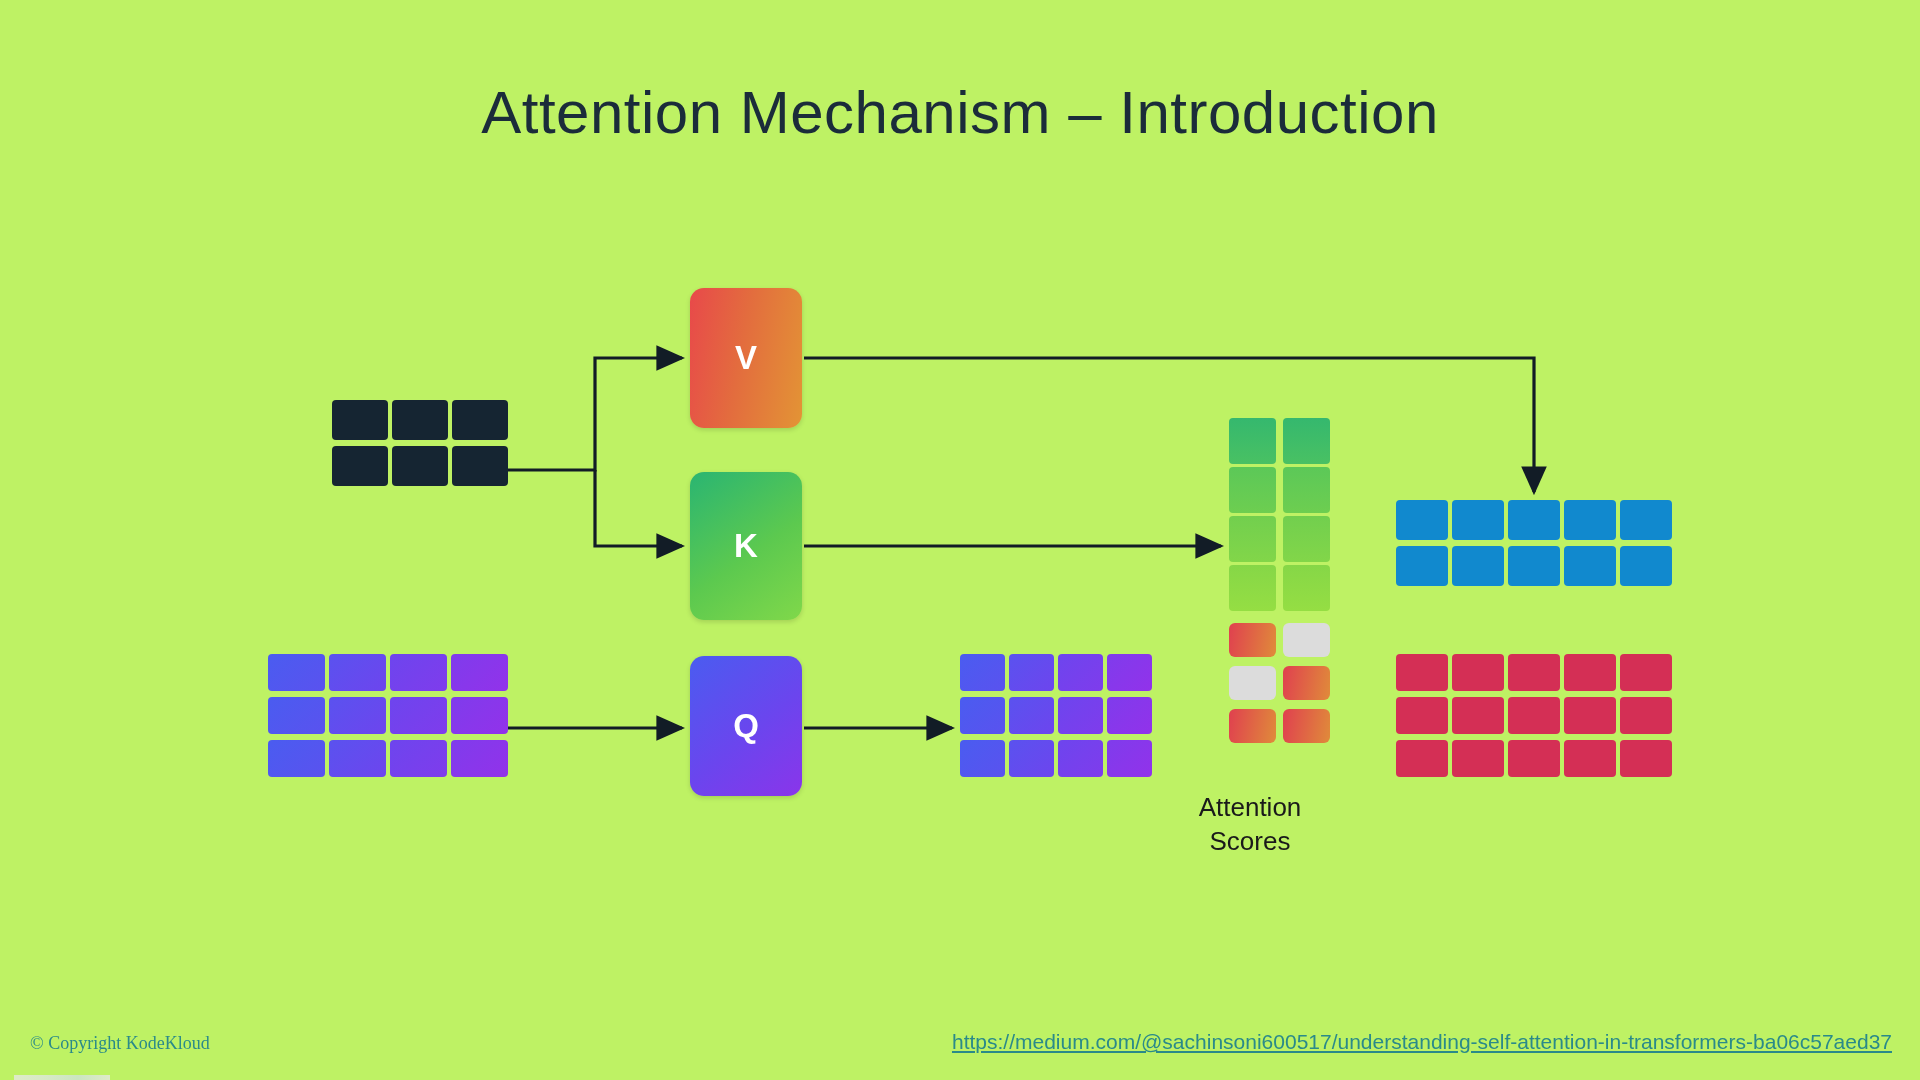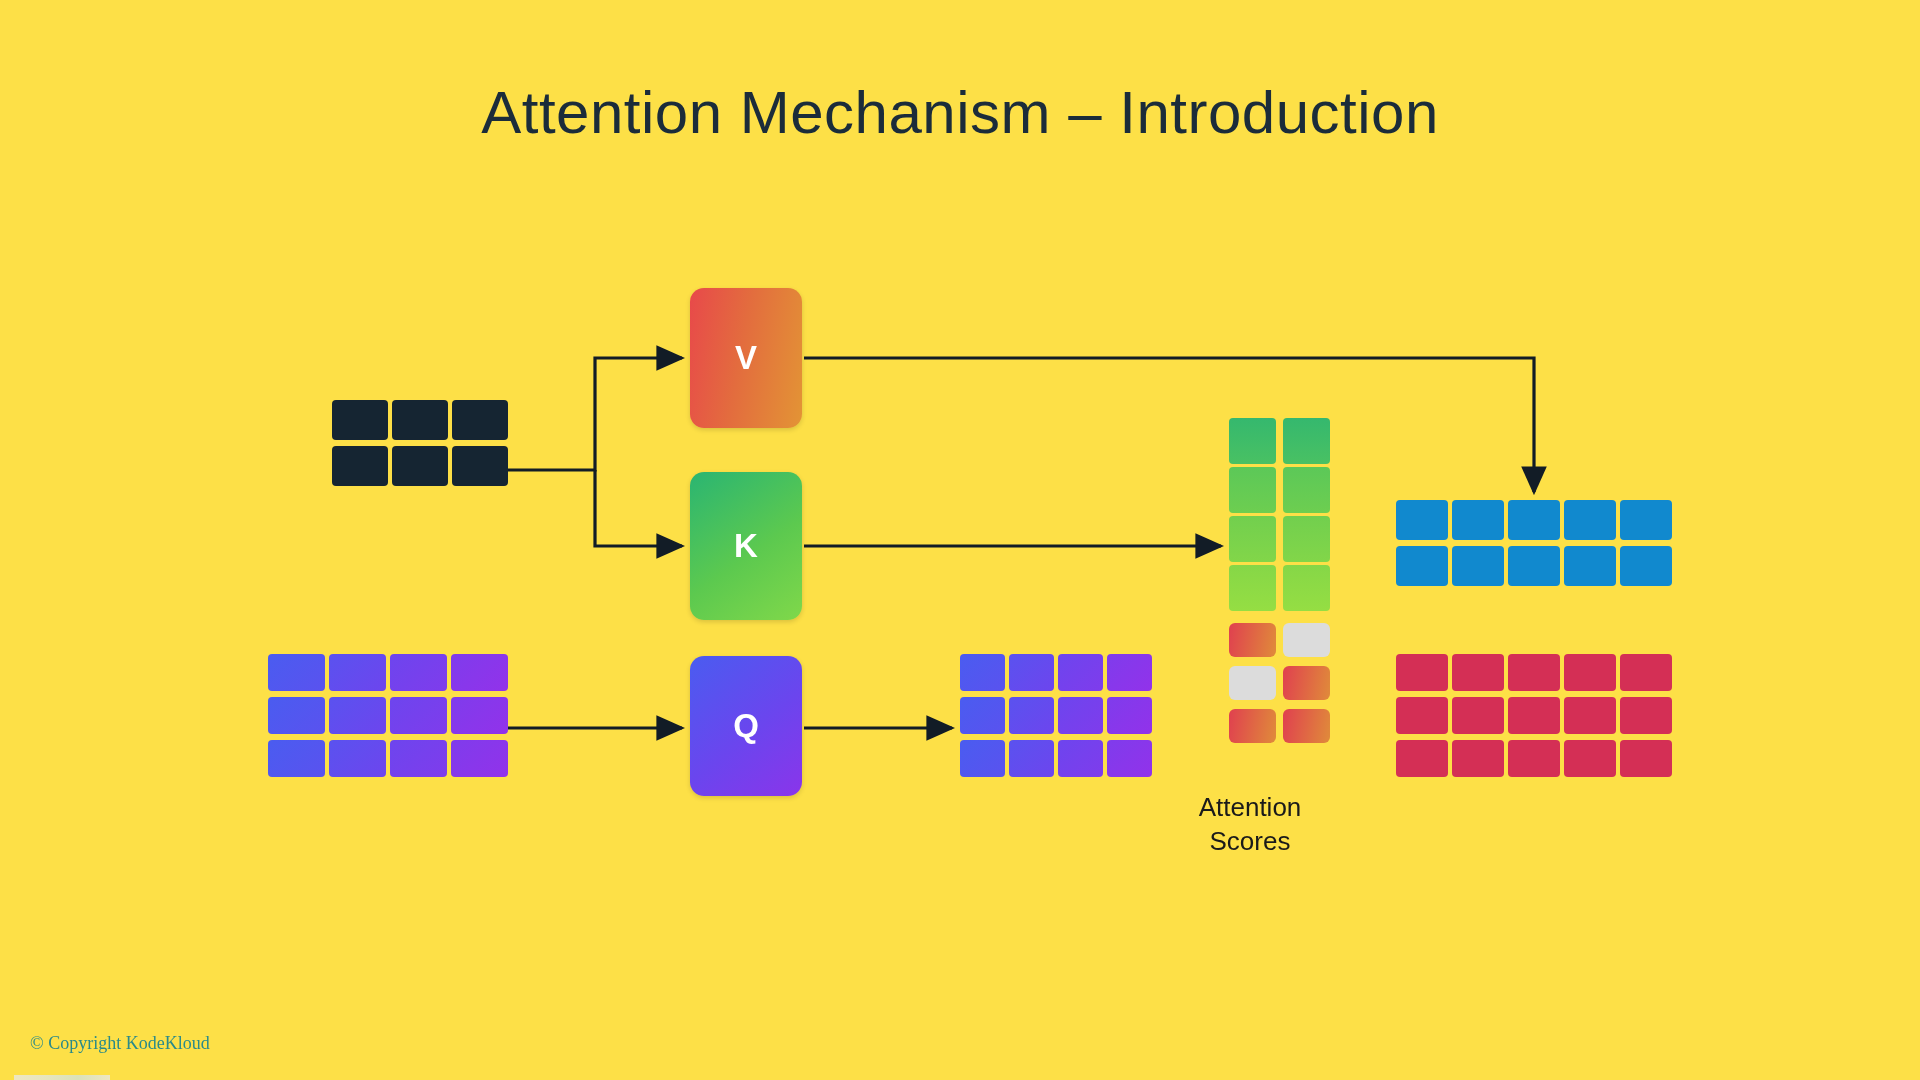--- a/index.html
+++ b/index.html
@@ -9,21 +9,21 @@
     height: 1080px;
     background: #efefef;
     font-family: "Liberation Sans", sans-serif;
     overflow: hidden;
   }
 
   #slide {
     position: relative;
     width: 1920px;
     height: 1080px;
-    background: #fde047;
+    background: #bef264;
   }
 
   
   #slide-title {
     position: absolute;
     top: 78px;
     left: 0;
     width: 1920px;
     text-align: center;
     font-size: 60px;
@@ -337,15 +337,16 @@
     <div class="mrow">
       <div class="cell"></div>
       <div class="cell"></div>
       <div class="cell"></div>
       <div class="cell"></div>
       <div class="cell"></div>
     </div>
   </div>
 
   <div id="footer-copyright">© Copyright KodeKloud</div>
+  <a id="footer-link" href="#">https://medium.com/@sachinsoni600517/understanding-self-attention-in-transformers-ba06c57aed37</a>
   <div id="corner-logo-sliver"></div>
 
 </div>
 
 </body></html>

